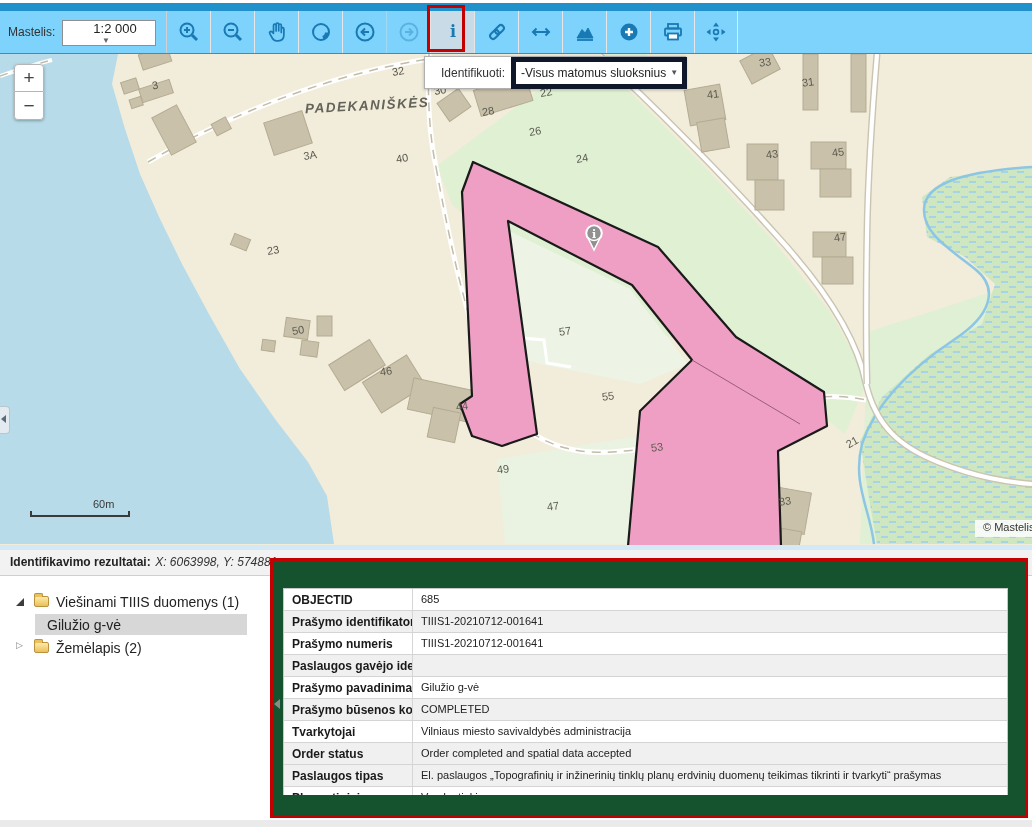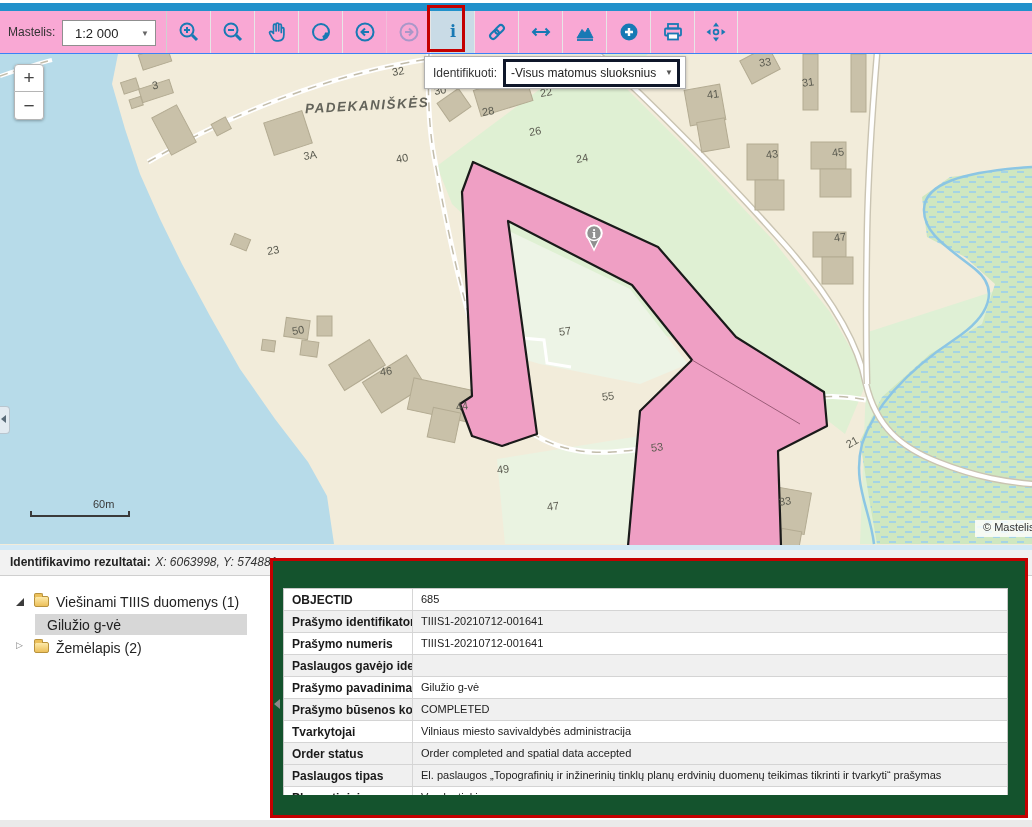--- a/index.html
+++ b/index.html
@@ -1,42 +1,42 @@
 <!DOCTYPE html>
 <html><head>
 <meta charset="utf-8">
 <style>
   html,body{margin:0;padding:0;background:#fff;}
   .app{position:relative;width:1032px;height:827px;overflow:hidden;font-family:"Liberation Sans",sans-serif;background:#fff;}
   .top-blue{position:absolute;left:0;top:3px;width:100%;height:8px;background:#2191cb;}
   
-  .toolbar{position:absolute;left:0;top:11px;width:100%;height:42px;background:#f9a8d4;border-bottom:6px solid #3b82f6;}
+  .toolbar{position:absolute;left:0;top:11px;width:100%;height:42px;background:#7dd3fc;border-bottom:6px solid #3b82f6;}
   .tb-label{position:absolute;left:8px;top:14px;font-size:12px;color:#333;}
-  .scale-select{position:absolute;left:62px;top:9px;width:92px;height:24px;background:#fff;border:1px solid #8f8f8f;display:flex;align-items:center;cursor:pointer;}
+  .scale-select{position:absolute;left:62px;top:9px;width:92px;height:24px;background:#fff;border:1px solid #8f8f8f;display:flex;align-items:center;cursor:pointer;flex-direction:column;}
   .scale-select .sval{flex:1;font-size:13px;color:#222;padding-left:12px;}
   .scale-select .caret{font-size:8px;color:#666;padding-right:6px;}
   .tb-buttons{position:absolute;left:166px;top:0;height:42px;display:flex;}
   .tb-btn{width:44px;height:42px;border:none;border-left:1px solid #e6e6e6;background:transparent;display:flex;align-items:center;justify-content:center;padding:0;cursor:pointer;}
   .tb-btn:first-child{border-left:1px solid #d0d0d0;}
   .tb-btn:last-child{border-right:1px solid #e6e6e6;}
   .tb-btn.active{background:#c9dbe6;}
   .tb-btn.disabled{opacity:.35;}
   .red-frame{position:absolute;left:427px;top:5px;width:38px;height:47px;border:3px solid #c40000;box-sizing:border-box;pointer-events:none;z-index:20;}
   
   .map{position:absolute;left:0;top:54px;width:1032px;height:491px;overflow:hidden;background:#f2ecda;}
   .map svg.base{position:absolute;left:0;top:0;}
   .mlabel{position:absolute;font-size:11px;color:#5b5b50;white-space:nowrap;z-index:3;}
   .place{position:absolute;left:305px;top:44px;font-size:13.5px;font-weight:bold;font-style:italic;letter-spacing:1.5px;color:#63635a;transform:rotate(-3deg);z-index:3;}
   .zoomctl{position:absolute;left:14px;top:10px;width:30px;z-index:5;box-shadow:0 1px 3px rgba(0,0,0,.3);border-radius:4px;}
   .zbtn{width:30px;height:28px;background:#fff;border:1px solid #b5b5b5;font-size:19px;line-height:24px;color:#444;padding:0;cursor:pointer;display:block;}
   .zbtn.zin{border-radius:4px 4px 0 0;}
   .zbtn.zout{border-radius:0 0 4px 4px;border-top:none;}
   .idpanel{position:absolute;left:424px;top:2px;width:260px;height:31px;background:#fff;border:1px solid #b0b0b0;box-shadow:0 1px 3px rgba(0,0,0,.25);display:flex;align-items:center;z-index:6;}
-  .idpanel .idlabel{font-size:12px;color:#333;padding:0 6px 0 8px;}
-  .idsel{flex:1;height:22px;margin-right:5px;border:3px solid #0f172a;background:#fff;display:flex;align-items:center;cursor:pointer;}
+  .idpanel .idlabel{font-size:12px;color:#333;padding:0 6px 0 16px;}
+  .idsel{flex:1;height:22px;margin-right:5px;border:5px solid #0f172a;background:#fff;display:flex;align-items:center;cursor:pointer;}
   .idsel .idval{flex:1;font-size:12px;color:#222;padding-left:5px;white-space:nowrap;}
   .idsel .caret{font-size:8px;color:#555;padding:0 4px;}
   .scalebar{position:absolute;left:28px;top:444px;width:110px;z-index:4;}
   .scalebar .sbtext{position:absolute;left:65px;top:0;font-size:11px;color:#3a3a3a;}
   .scalebar .sbline{position:absolute;left:2px;top:13px;width:100px;height:6px;border:2px solid #3a3a3a;border-top:none;box-sizing:border-box;}
   .attrib{position:absolute;left:975px;top:466px;width:57px;height:17px;background:rgba(255,255,255,.8);font-size:11px;color:#333;padding:1px 0 0 8px;box-sizing:border-box;overflow:hidden;white-space:nowrap;z-index:4;}
   .map-tab{position:absolute;left:0;top:352px;width:9px;height:26px;background:#e3ebf1;border:1px solid #b9c6cf;border-left:none;border-radius:0 4px 4px 0;z-index:5;cursor:pointer;}
   .map-tab:before{content:'';position:absolute;left:1px;top:8px;border-top:4px solid transparent;border-bottom:4px solid transparent;border-right:5px solid #5a6b78;}
   
   .bottom{position:absolute;left:0;top:545px;width:1032px;height:282px;background:#fff;}

